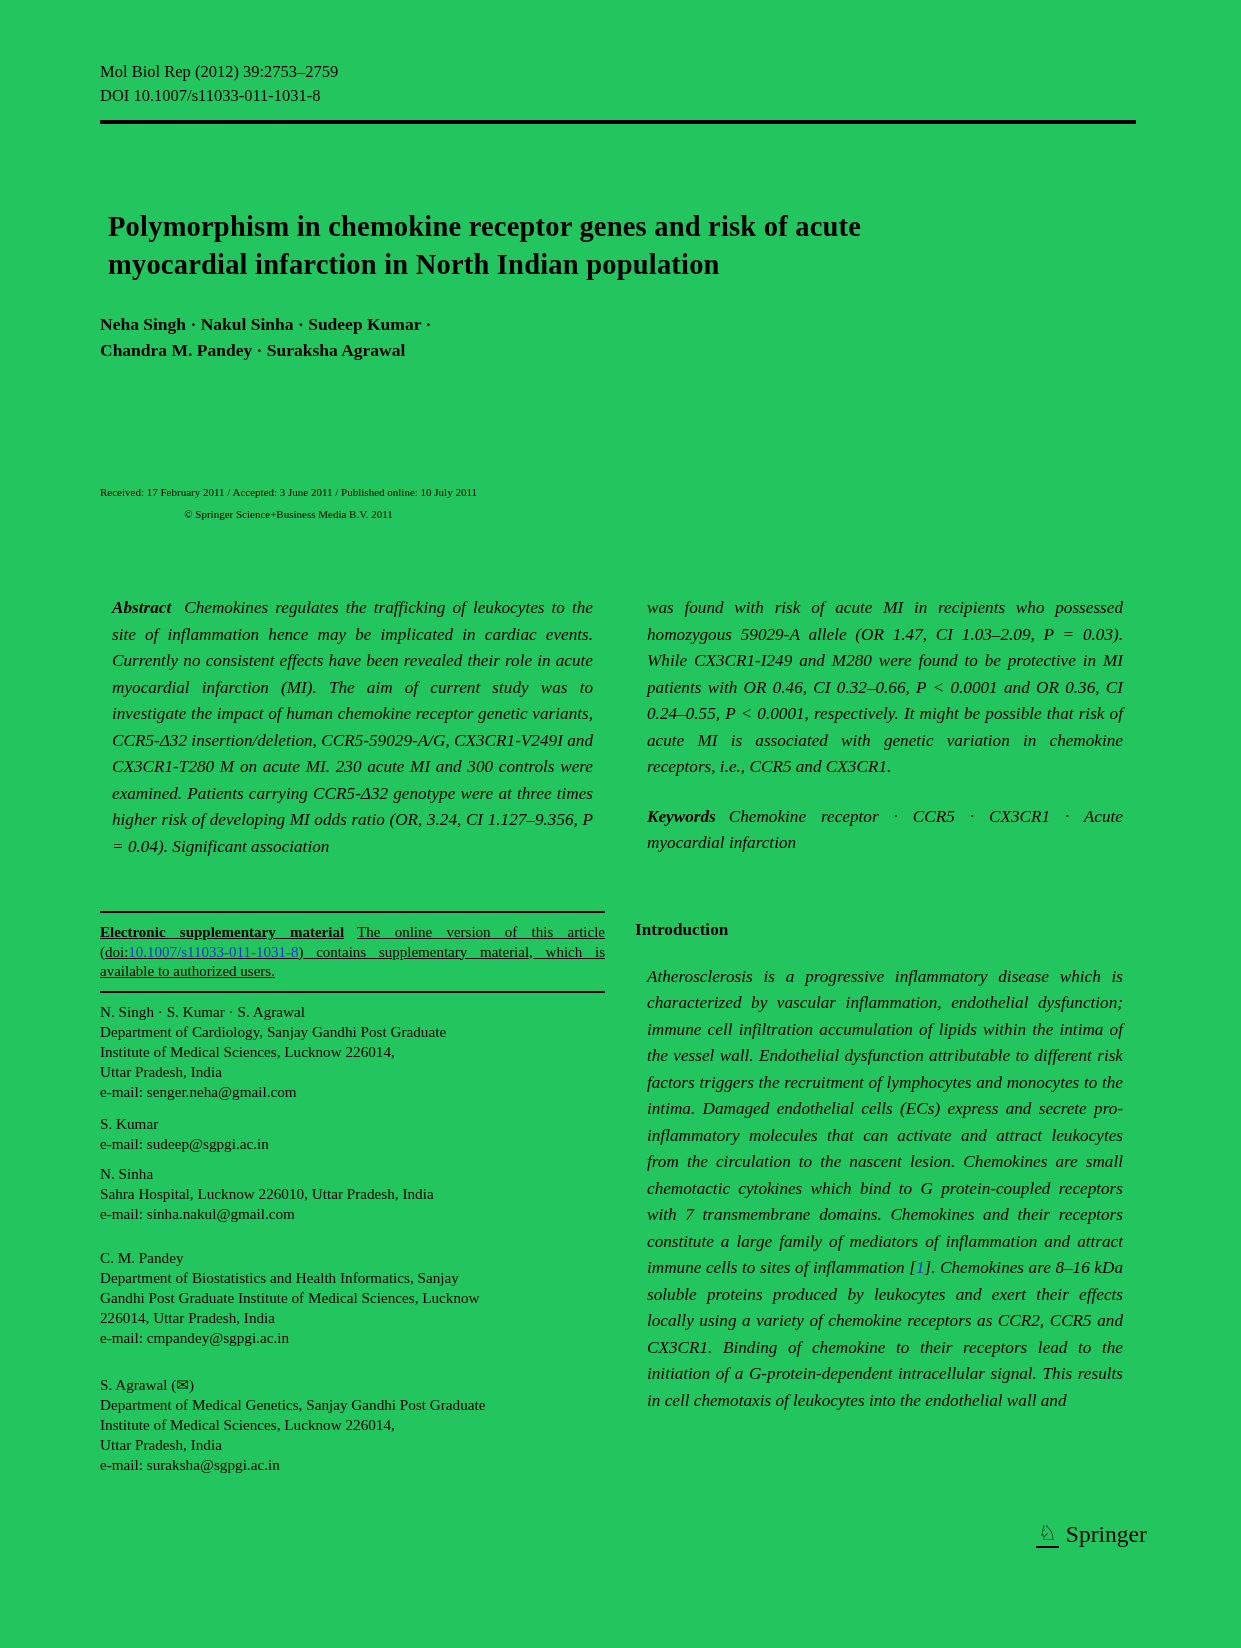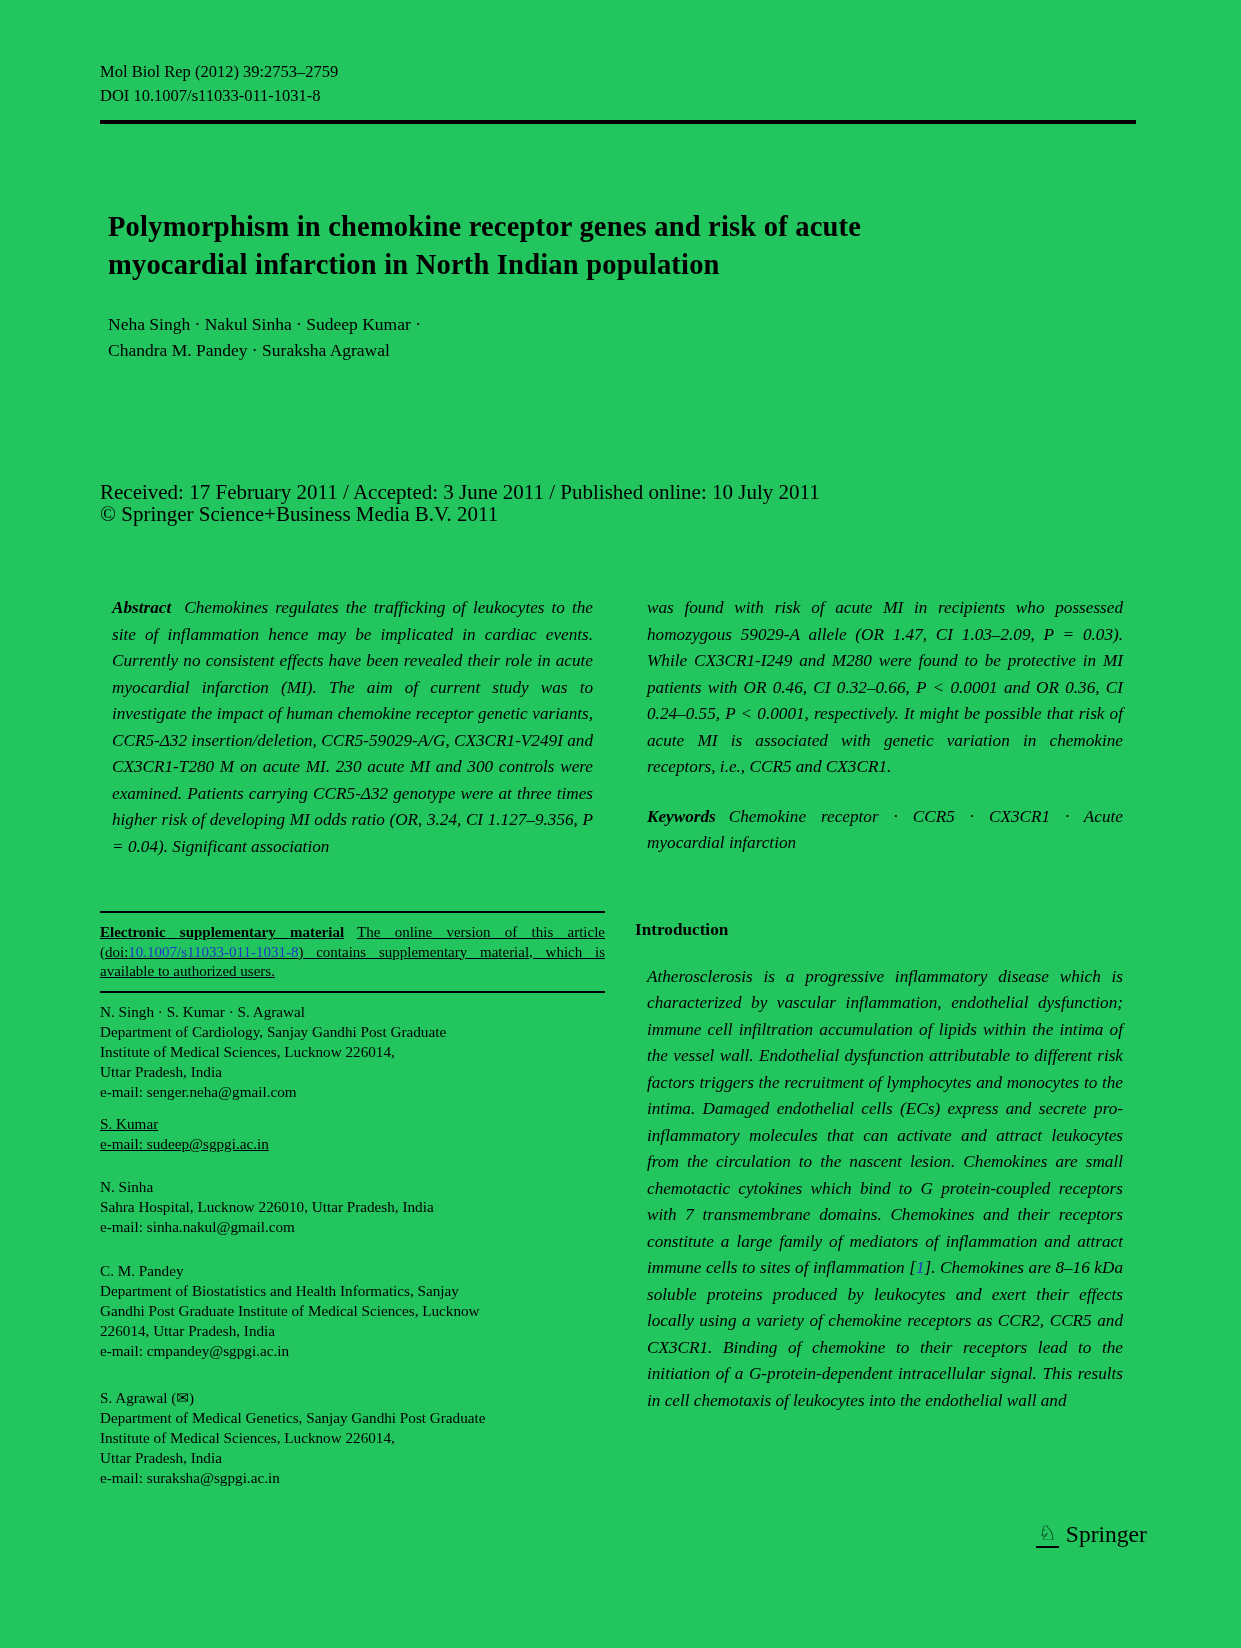--- a/index.html
+++ b/index.html
@@ -11,40 +11,40 @@
     font-family:"Liberation Serif",serif;
     color:#000;
     overflow:hidden;
   }
   .hdr{position:absolute;left:100px;top:60px;font-size:16.5px;line-height:24px;}
   .hdr-rule{position:absolute;left:100px;top:120px;width:1036px;height:4px;background:#000;}
   .title{
     position:absolute;left:100px;top:200px;width:885px;
     font-size:28.5px;font-weight:bold;line-height:38px;letter-spacing:.2px;
   }
-  .authors{position:absolute;left:100px;top:311px;font-size:17.5px;font-weight:normal;line-height:26px;margin-left:8px;}
-  .dates{position:absolute;left:100px;top:481px;font-size:21px;line-height:22px;}
+  .authors{position:absolute;left:100px;top:311px;font-size:17.5px;font-weight:bold;line-height:26px;}
+  .dates{position:absolute;left:100px;top:481px;font-size:11px;line-height:22px;text-align:center;}
   .col-left{position:absolute;left:100px;top:583px;width:505px;}
   .col-right{position:absolute;left:635px;top:583px;width:500px;}
   .body-par{font-size:17.2px;line-height:26.5px;text-align:justify;margin:12px;font-style:italic;}
   .label-gap{display:inline-block;width:13px;}
   .kw{margin-top:23px;}
   .intro-head{margin-top:63px;font-size:17.2px;font-weight:bold;}
   .intro-par{margin-top:24px;}
   .fn-rule{position:absolute;left:100px;width:505px;height:2px;background:#000;}
   .rule-a{top:911px;}
   .rule-b{top:991px;}
   .supp{
     position:absolute;left:100px;top:923px;width:505px;
     font-size:15px;line-height:19.5px;text-align:justify;margin:0;text-decoration:underline;
   }
   .affil{position:absolute;left:100px;top:1002px;width:505px;font-size:15.2px;line-height:20px;}
   .affil .blk{white-space:pre-line;margin:0 0 14px 0;}
   .affil .blk:nth-child(1){margin-bottom:12px;}
-  .affil .blk:nth-child(2){margin-bottom:23px;text-decoration:underline;}
+  .affil .blk:nth-child(2){margin-bottom:10px;}
   .affil .blk:nth-child(3){margin-bottom:24px;}
   .affil .blk:nth-child(4){margin-bottom:27px;}
   .link{color:#2535cb;cursor:pointer;}
   .springer{
     position:absolute;left:1036px;top:1522px;
     display:flex;align-items:flex-end;gap:7px;font-size:23.5px;
   }
   .knight{
     font-size:21px;line-height:1;
     border-bottom:2.5px solid #000;padding:0 2px 2px 2px;

